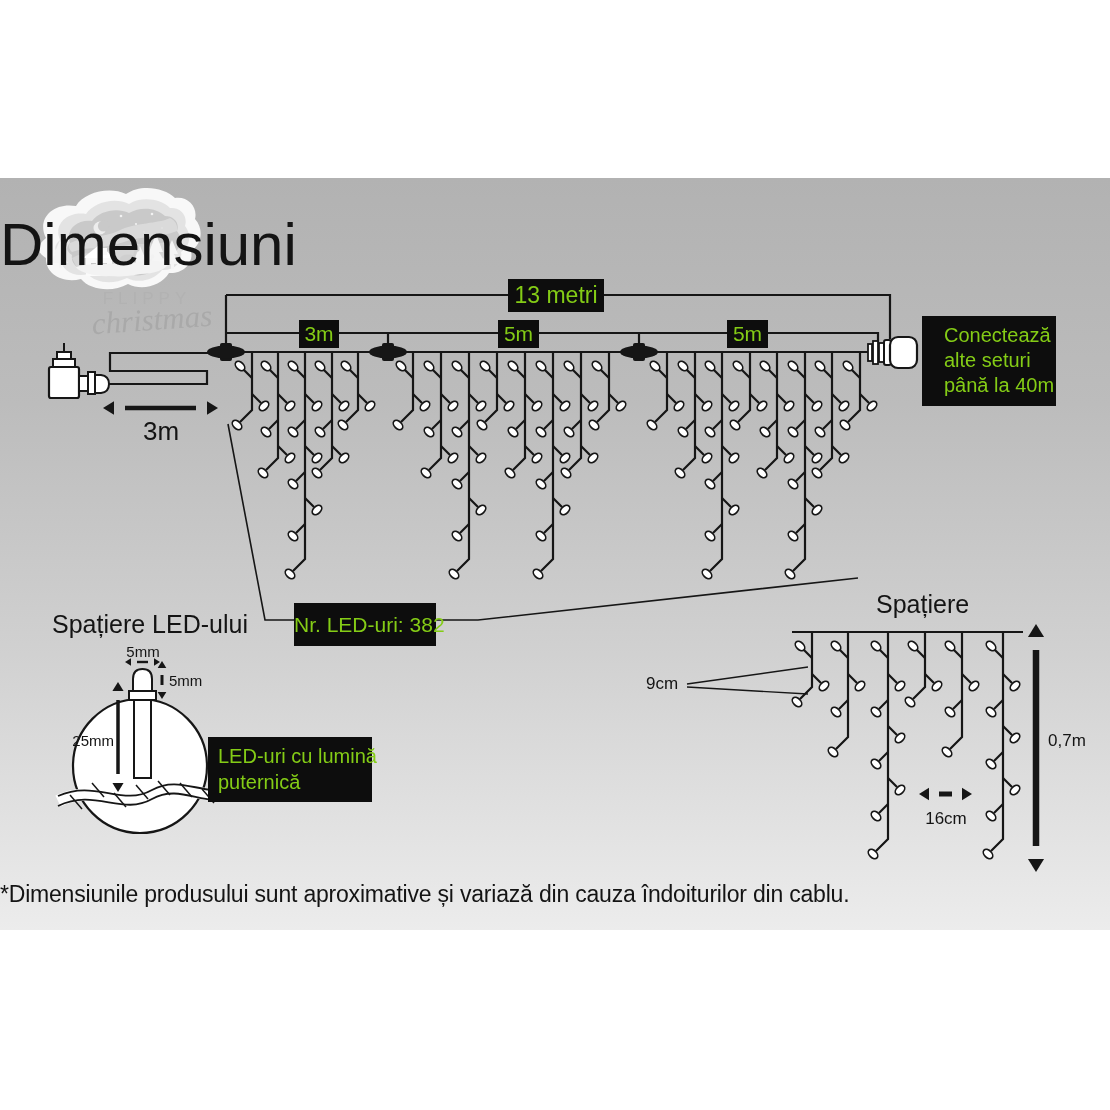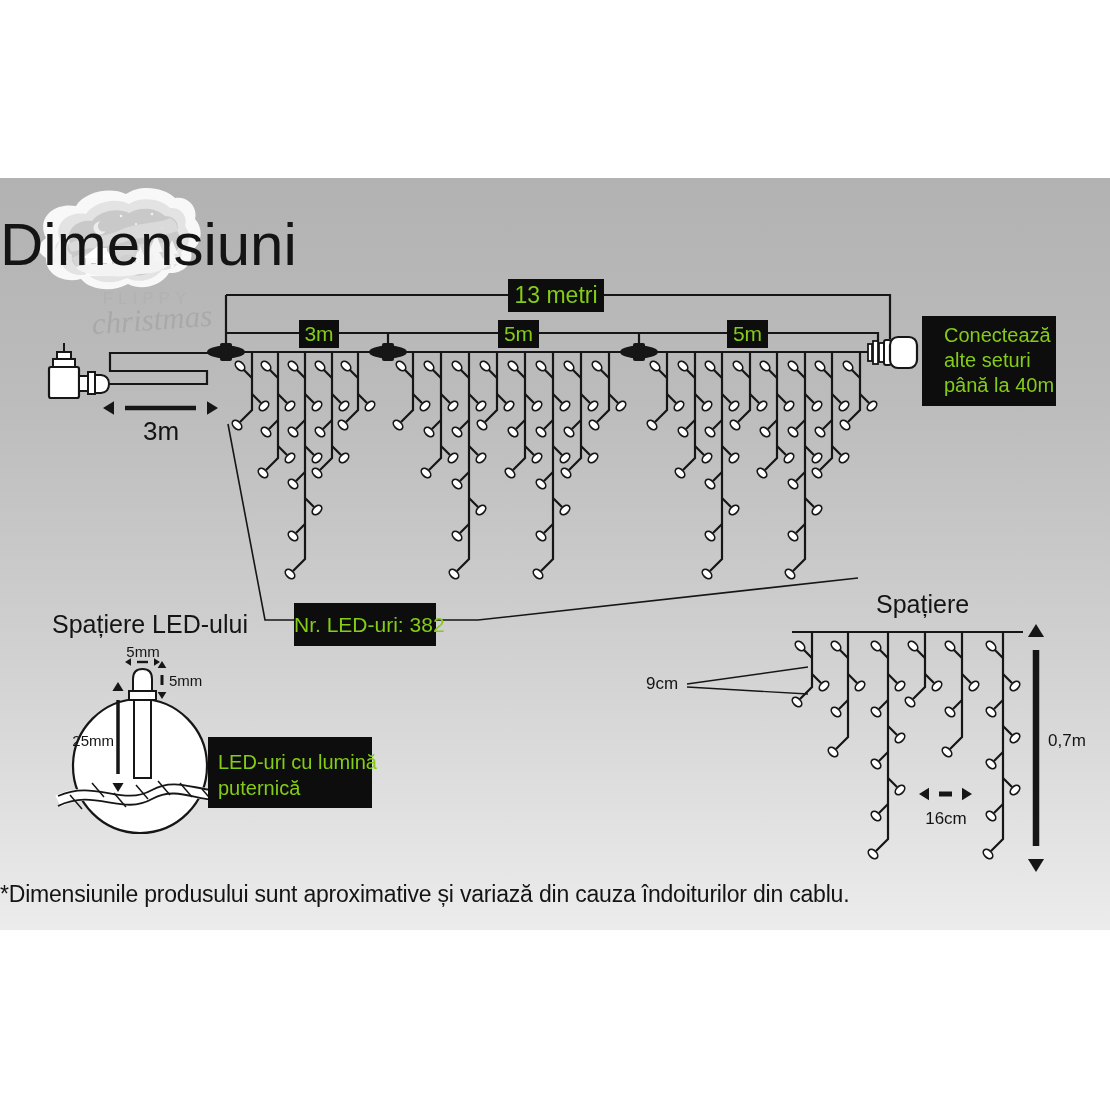--- a/index.html
+++ b/index.html
@@ -19,21 +19,21 @@
   #box-connect{left:922px;top:316px;width:112px;padding:7px 0 8px 22px;font-size:20px;line-height:25px;text-align:left;}
   #box-ledcount{left:294px;top:603px;width:142px;height:43px;line-height:43px;font-size:21px;}
   #ledsize-title{left:52px;top:610px;font-size:25px;}
   #spacing-title{left:876px;top:590px;font-size:25px;}
   #lbl-9cm{left:646px;top:674px;width:36px;font-size:17px;}
   #lbl-16cm{left:917px;top:801px;width:58px;text-align:center;font-size:17px;margin-top:8px;}
   #lbl-07m{left:1048px;top:731px;font-size:17px;}
   #lbl-5mm-w{left:126px;top:643px;width:34px;text-align:center;font-size:15px;}
   #lbl-5mm-h{left:169px;top:672px;font-size:15px;}
   #lbl-25mm{left:68px;top:732px;width:46px;text-align:right;font-size:15px;}
-  #box-ledinfo{left:208px;top:737px;width:154px;padding:12px 0 7px 10px;font-size:20px;line-height:26px;text-align:left;}
+  #box-ledinfo{left:208px;top:737px;width:154px;padding:6px 0 7px 10px;font-size:20px;line-height:26px;text-align:left;}
   #footnote{left:0;top:881px;width:1110px;text-align:left;font-size:23px;letter-spacing:-0.2px;}
 </style>
 </head>
 <body>
 
 <div id="canvas">
   <div id="stage"></div>
 
   <svg id="diagram" width="1110" height="1110" viewBox="0 0 1110 1110">
 

